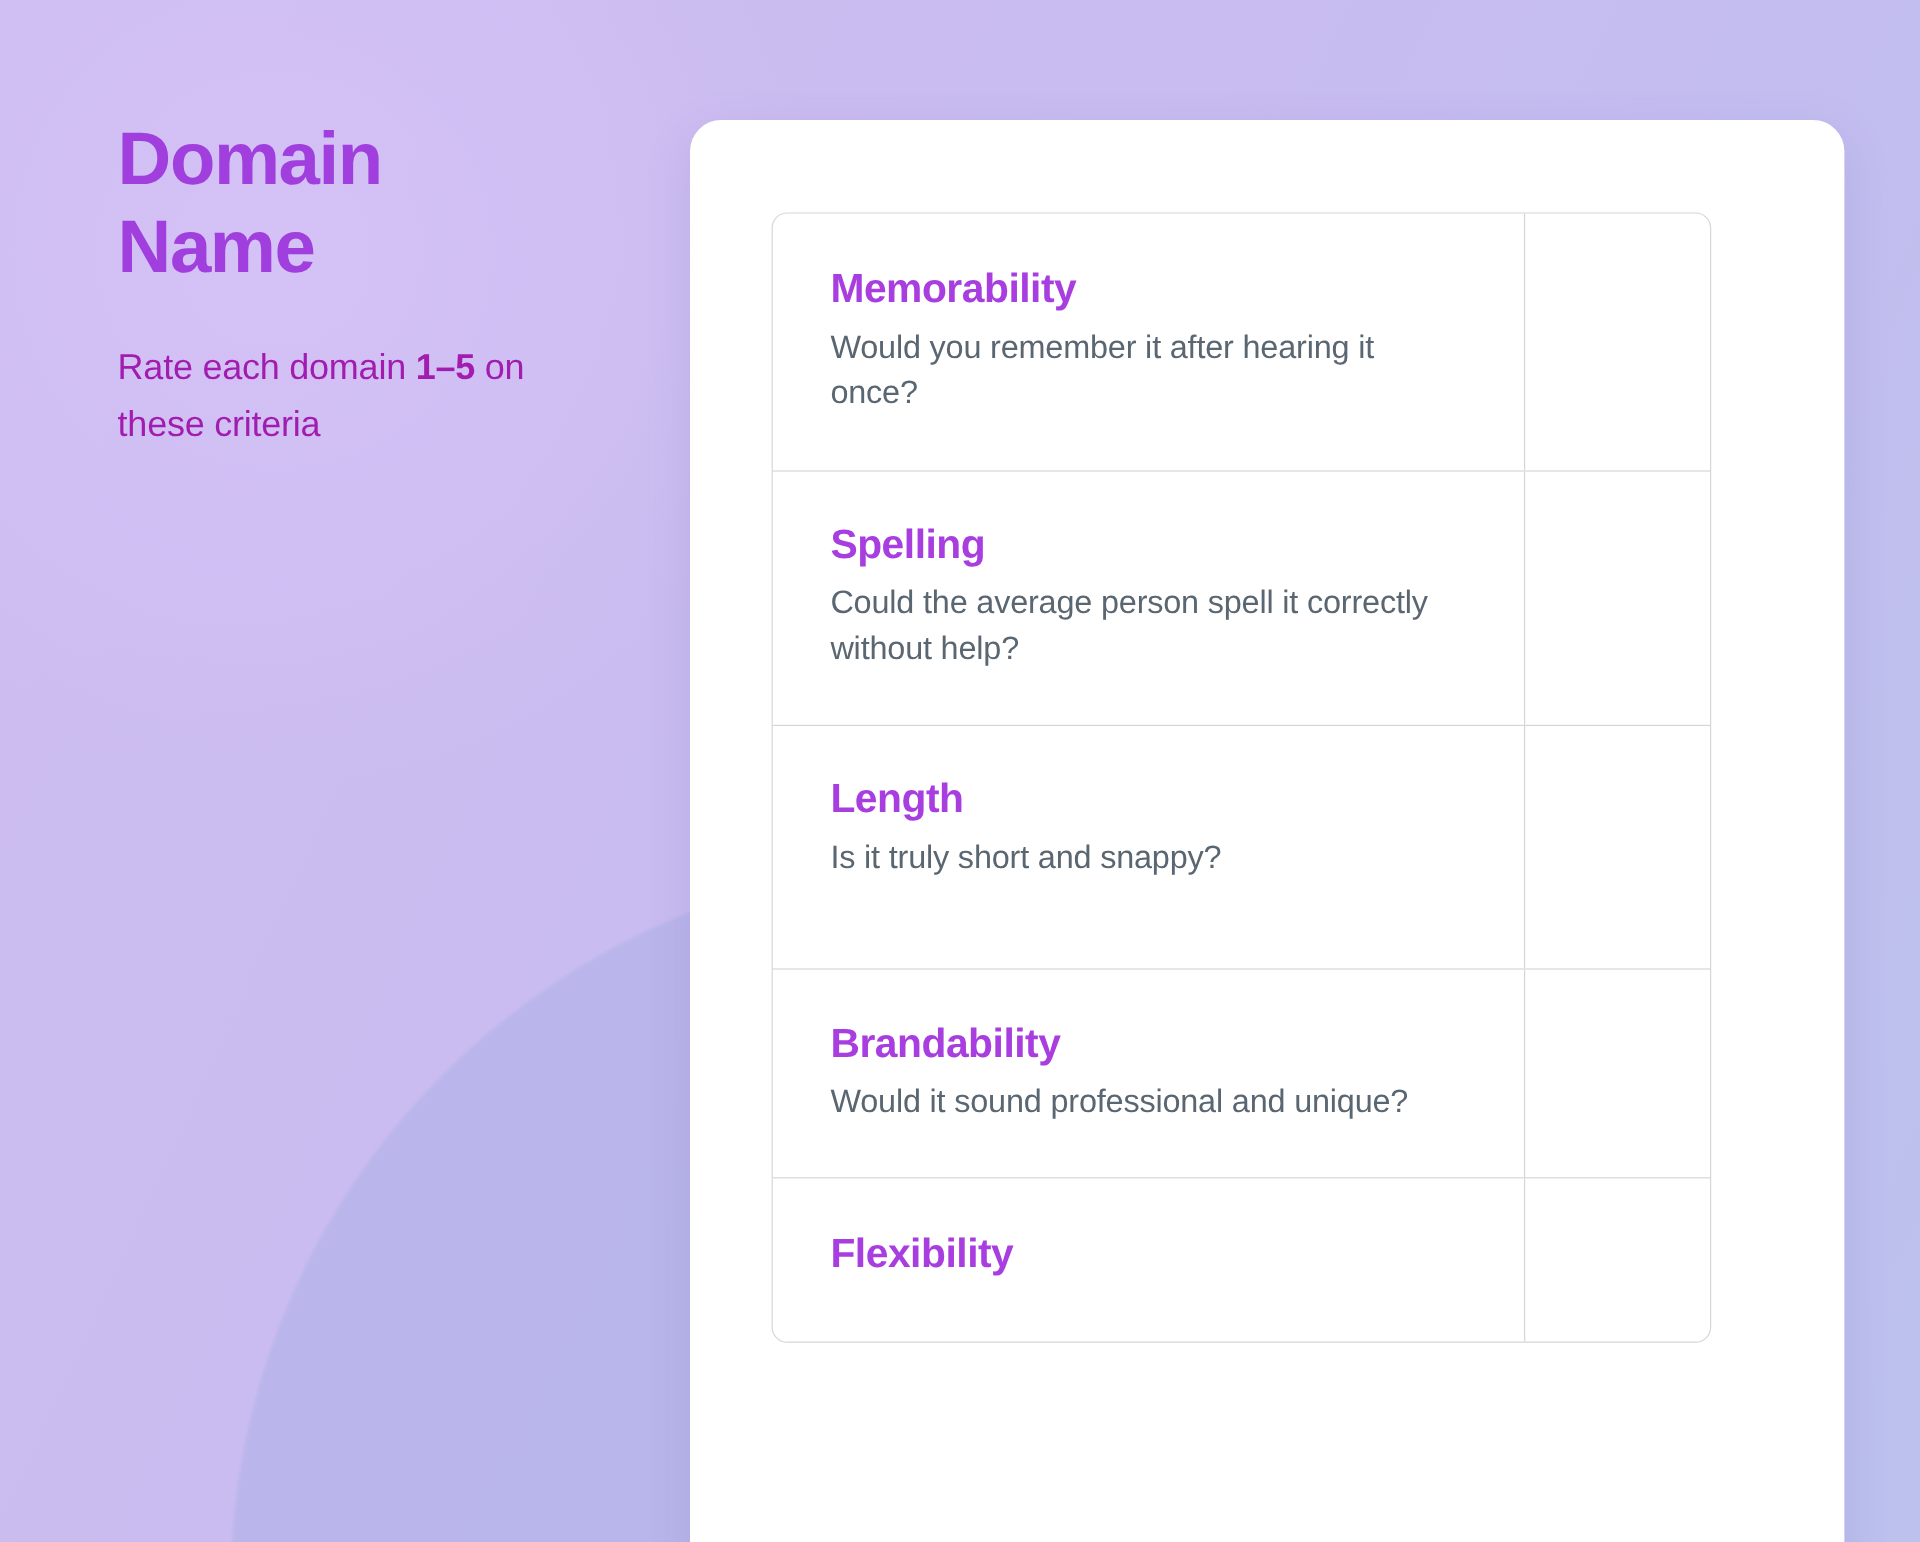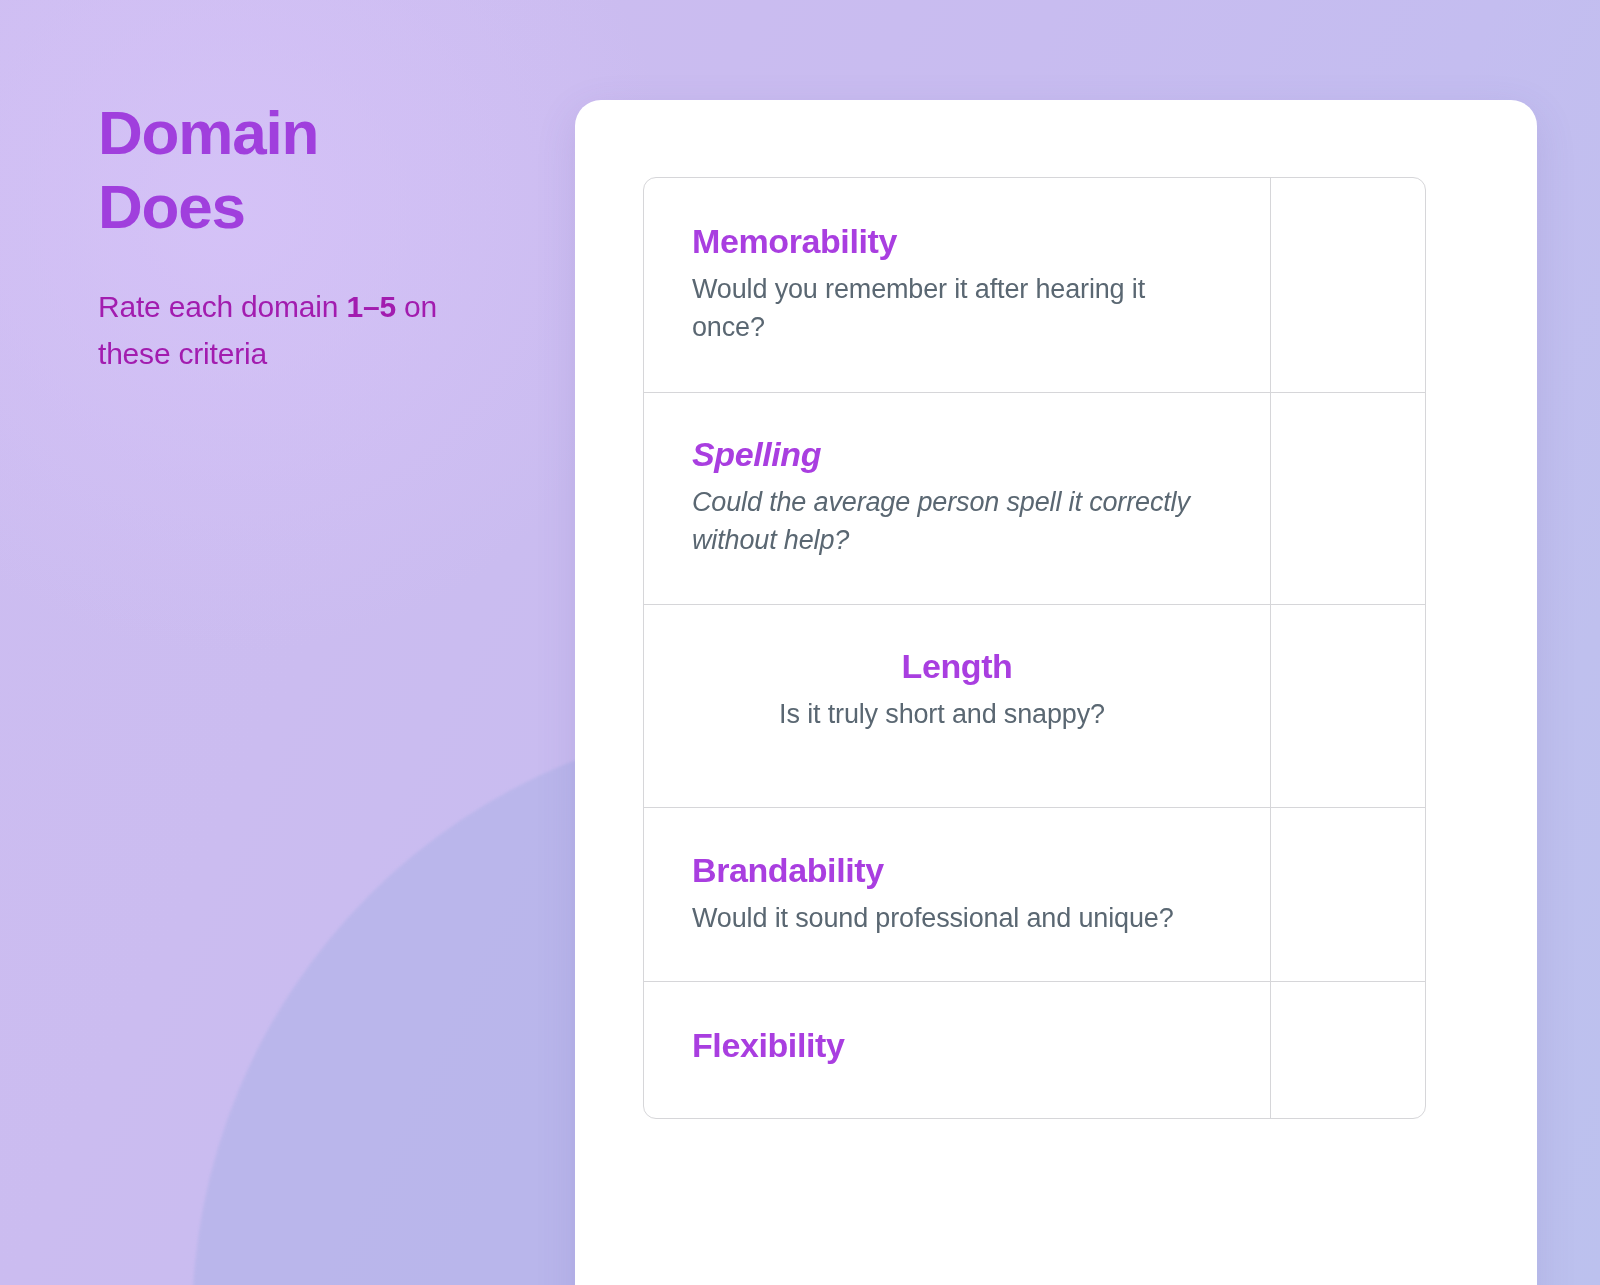--- a/index.html
+++ b/index.html
@@ -131,36 +131,36 @@
   .crit-desc {
     font-size:27px;
     line-height:1.42;
     color:#5a6772;
     letter-spacing:-.15px;
     max-width:500px;
   }
 
   
   .row-0 .cell-criterion { padding-top:44px; padding-bottom:45px; }
-  .row-1 .cell-criterion { padding-top:42px; padding-bottom:44px;font-style:italic; }
-  .row-2 .cell-criterion { padding-top:42px; padding-bottom:74px;text-align:center; }
+  .row-1 .cell-criterion { padding-top:42px; padding-bottom:44px; }
+  .row-2 .cell-criterion { padding-top:42px; padding-bottom:74px; }
   .row-3 .cell-criterion { padding-top:43px; padding-bottom:44px; }
   .row-4 .cell-criterion { padding-top:44px; padding-bottom:44px; }
 </style>
 </head>
 <body>
 
 <div class="bg-base"></div>
 <div class="bg-circle"></div>
 <div class="bg-glow"></div>
 
 <div class="left-panel">
   <h1 class="title">
     <span class="line">Domain</span>
-    <span class="line">Does</span>
+    <span class="line">Name</span>
   </h1>
   <p class="subtitle"><span>Rate each domain </span><span class="range">1–5</span><span> on these criteria</span></p>
 </div>
 
 <div class="card">
   <div class="table">
 
     <div class="row row-0">
       <div class="cell-criterion">
         <div class="crit-name">Memorability</div>

